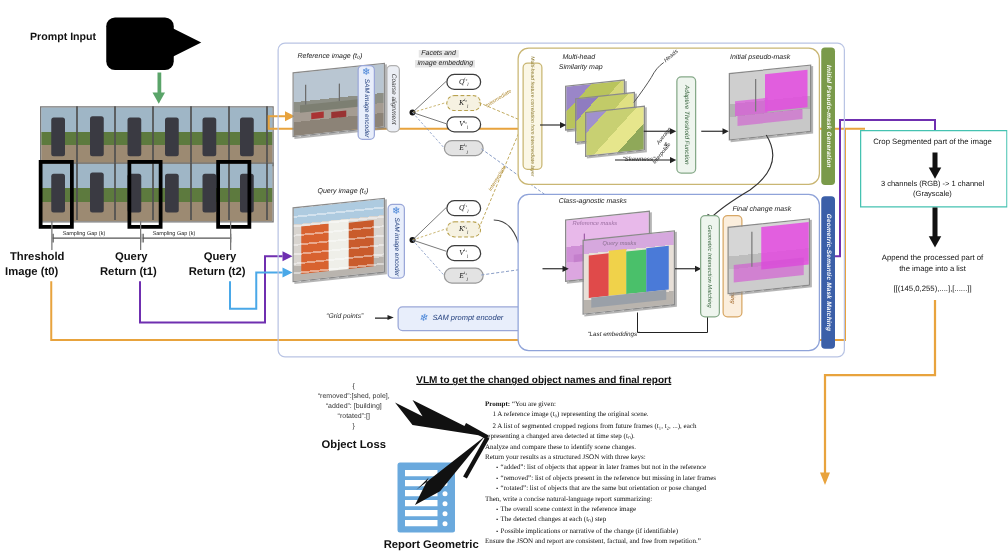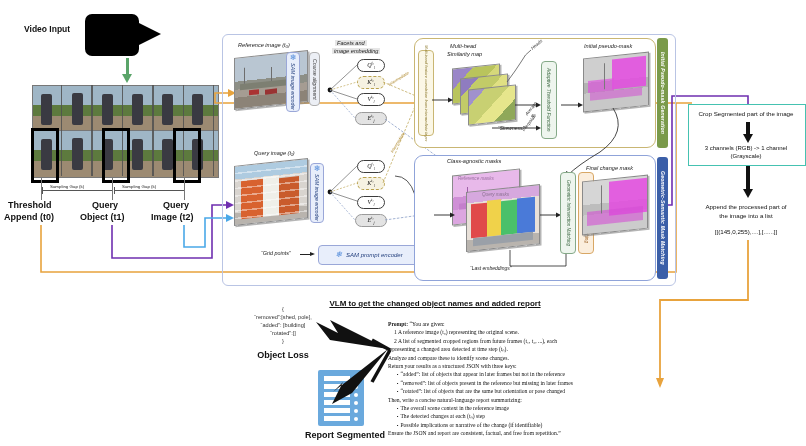--- a/index.html
+++ b/index.html
@@ -50,21 +50,21 @@
               font-size:5.6px;line-height:1.5;color:#111;}
   .promptwrap b{font-family:"Liberation Serif",serif;}
   .promptwrap ul{margin:0;padding-left:9px;list-style:none;}
   .promptwrap li:before{content:"\25AA";font-size:4px;padding-right:2px;}
 
   sub{font-size:.62em;} sup{font-size:.62em;}
 </style>
 </head>
 <body>
 
-<div class="bigtxt" style="left:24px;top:24px;font-size:8.5px;">Video Input</div>
+<div class="bigtxt" style="left:24px;top:24px;font-size:8.5px;">Prompt Input</div>
 
 <div class="abs" style="left:85px;top:10px;width:78px;height:48px;">
   <div class="abs" style="left:0;top:4px;width:54px;height:42px;background:#000;border-radius:7px;"></div>
   <div class="abs" style="left:50px;top:11px;width:0;height:0;border-top:13px solid transparent;border-bottom:13px solid transparent;border-left:26px solid #000;"></div>
 </div>
 
 <div class="abs" style="left:122px;top:58px;width:10px;height:26px;">
   <div class="abs" style="left:3.5px;top:0;width:3px;height:18px;background:#5aa469;"></div>
   <div class="abs" style="left:0;top:16px;width:0;height:0;border-left:5px solid transparent;border-right:5px solid transparent;border-top:9px solid #5aa469;"></div>
 </div>
@@ -115,27 +115,27 @@
   <div class="abs" style="left:0;top:0;width:1px;height:7px;background:#555;"></div>
   <div class="abs" style="left:70px;top:0;width:1px;height:7px;background:#555;"></div>
 </div>
 <div class="caption" style="left:122px;top:184px;font-style:normal;font-size:4.4px;">Sampling Gap (k)</div>
 
 <div class="abs" style="left:41px;top:177px;width:1px;height:23px;background:#777;"></div>
 <div class="abs" style="left:112px;top:177px;width:1px;height:23px;background:#777;"></div>
 <div class="abs" style="left:184px;top:177px;width:1px;height:23px;background:#777;"></div>
 
 <div class="bigtxt" style="left:8px;top:200px;font-size:9px;">Threshold</div>
-<div class="bigtxt" style="left:4px;top:212px;font-size:9px;">Append (t0)</div>
+<div class="bigtxt" style="left:4px;top:212px;font-size:9px;">Image (t0)</div>
 
 <div class="bigtxt" style="left:92px;top:200px;font-size:9px;">Query</div>
-<div class="bigtxt" style="left:80px;top:212px;font-size:9px;">Object (t1)</div>
+<div class="bigtxt" style="left:80px;top:212px;font-size:9px;">Return (t1)</div>
 
 <div class="bigtxt" style="left:163px;top:200px;font-size:9px;">Query</div>
-<div class="bigtxt" style="left:151px;top:212px;font-size:9px;">Image (t2)</div>
+<div class="bigtxt" style="left:151px;top:212px;font-size:9px;">Return (t2)</div>
 
 <div class="abs" style="left:0;top:0;width:806px;height:446px;pointer-events:none;">
   <svg width="806" height="446" style="position:absolute;left:0;top:0;">
     <path d="M41,225 L41,272 L676,272 L676,103 L692,103" fill="none" stroke="#e8a33d" stroke-width="1.6"></path>
     <path d="M228,93 L215,93 L215,103 L676,103" fill="none" stroke="#e8a33d" stroke-width="1.6"></path>
     <polygon points="228,89 236,93 228,97" fill="#e8a33d"></polygon>
   </svg>
 </div>
 
 <div class="abs" style="left:0;top:0;width:806px;height:446px;pointer-events:none;">
@@ -387,21 +387,21 @@
 
 <div class="abs" style="left:741px;top:166px;width:14px;height:34px;">
   <div class="abs" style="left:5px;top:0;width:3.5px;height:25px;background:#111;"></div>
   <div class="abs" style="left:1.5px;top:23px;width:0;height:0;border-left:5.5px solid transparent;border-right:5.5px solid transparent;border-top:9px solid #111;"></div>
 </div>
 
 <div class="abs sans" style="left:688px;top:203px;width:116px;text-align:center;font-size:6.2px;">Append the processed part of</div>
 <div class="abs sans" style="left:688px;top:212px;width:116px;text-align:center;font-size:6.2px;">the image into a list</div>
 <div class="abs sans" style="left:688px;top:228px;width:116px;text-align:center;font-size:6.2px;">[[(145,0,255),....],[......]]</div>
 
-<div class="abs sans" style="left:200px;top:299px;width:470px;text-align:center;font-size:8px;font-weight:bold;text-decoration:underline;">VLM to get the changed object names and added report</div>
+<div class="abs sans" style="left:200px;top:299px;width:470px;text-align:center;font-size:8px;font-weight:bold;text-decoration:underline;">VLM to get the changed object names and final report</div>
 
 <div class="promptwrap" style="left:388px;top:320px;width:300px;">
   <div><b>Prompt:</b>
        <span>“You are given:</span></div>
   <div style="padding-left:6px;">1  A reference image (t₀) representing the original scene.</div>
   <div style="padding-left:6px;">2  A list of segmented cropped regions from future frames (t₁, t₂, ...), each</div>
   <div>representing a changed area detected at time step (tₙ).</div>
   <div>Analyze and compare these to identify scene changes.</div>
   <div>Return your results as a structured JSON with three keys:</div>
   <ul>
@@ -434,21 +434,21 @@
   <div class="abs" style="left:6px;top:30px;width:26px;height:5px;background:#fff;"></div>
   <div class="abs" style="left:6px;top:38px;width:26px;height:5px;background:#fff;"></div>
   <div class="abs" style="left:6px;top:46px;width:26px;height:5px;background:#fff;"></div>
   <div class="abs" style="left:36px;top:7px;width:4px;height:4px;border-radius:50%;background:#fff;"></div>
   <div class="abs" style="left:36px;top:15px;width:4px;height:4px;border-radius:50%;background:#fff;"></div>
   <div class="abs" style="left:36px;top:23px;width:4px;height:4px;border-radius:50%;background:#fff;"></div>
   <div class="abs" style="left:36px;top:31px;width:4px;height:4px;border-radius:50%;background:#fff;"></div>
   <div class="abs" style="left:36px;top:39px;width:4px;height:4px;border-radius:50%;background:#fff;"></div>
   <div class="abs" style="left:36px;top:47px;width:4px;height:4px;border-radius:50%;background:#fff;"></div>
 </div>
-<div class="abs sans" style="left:290px;top:430px;width:110px;text-align:center;font-size:9px;font-weight:bold;">Report Segmented</div>
+<div class="abs sans" style="left:290px;top:430px;width:110px;text-align:center;font-size:9px;font-weight:bold;">Report Geometric</div>
 
 <div class="abs" style="left:0;top:0;width:806px;height:446px;pointer-events:none;">
   <svg width="806" height="446" style="position:absolute;left:0;top:0;">
     <path d="M388,349 L330,320 L338,333 L316,322 L330,340 Z" fill="#111"></path>
     <path d="M388,349 L333,392 L343,382 L332,404 L352,393 Z" fill="#111"></path>
     <line x1="372" y1="340" x2="390" y2="350" stroke="#111" stroke-width="3.5"></line>
     <line x1="372" y1="382" x2="390" y2="350" stroke="#111" stroke-width="3.5"></line>
   </svg>
 </div>
 

